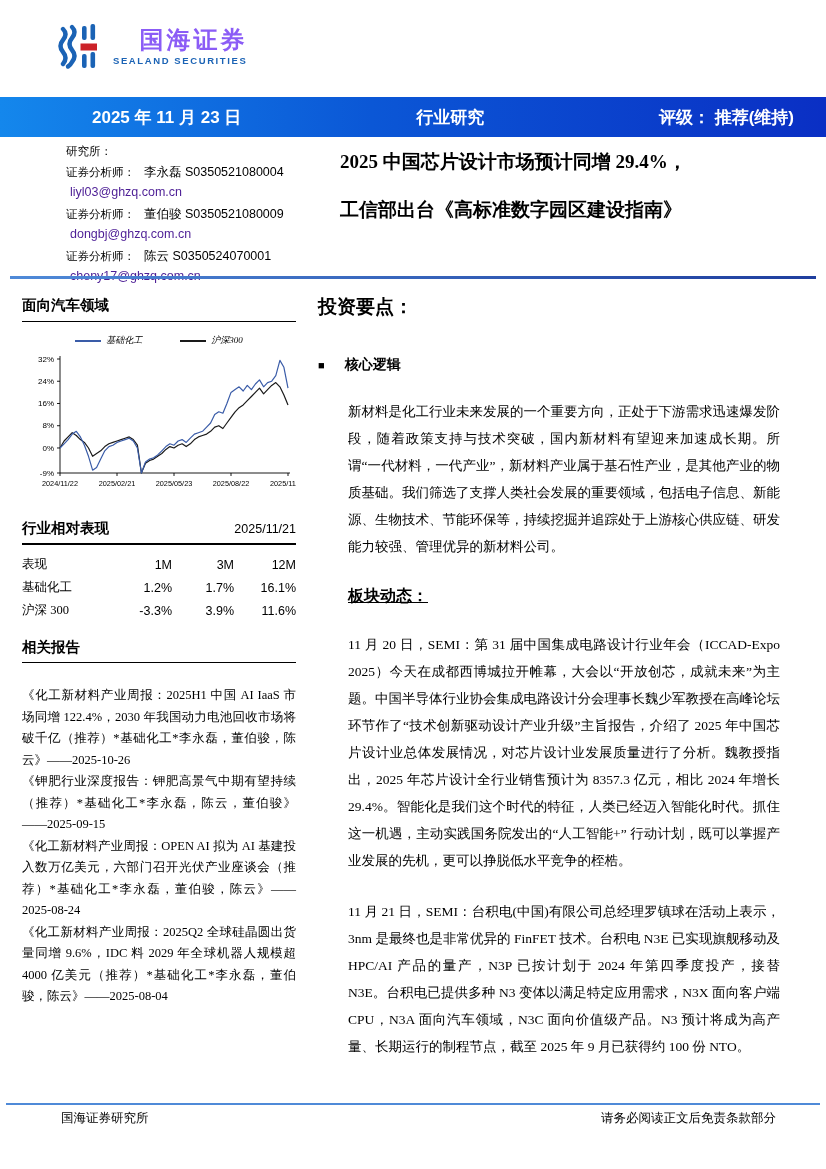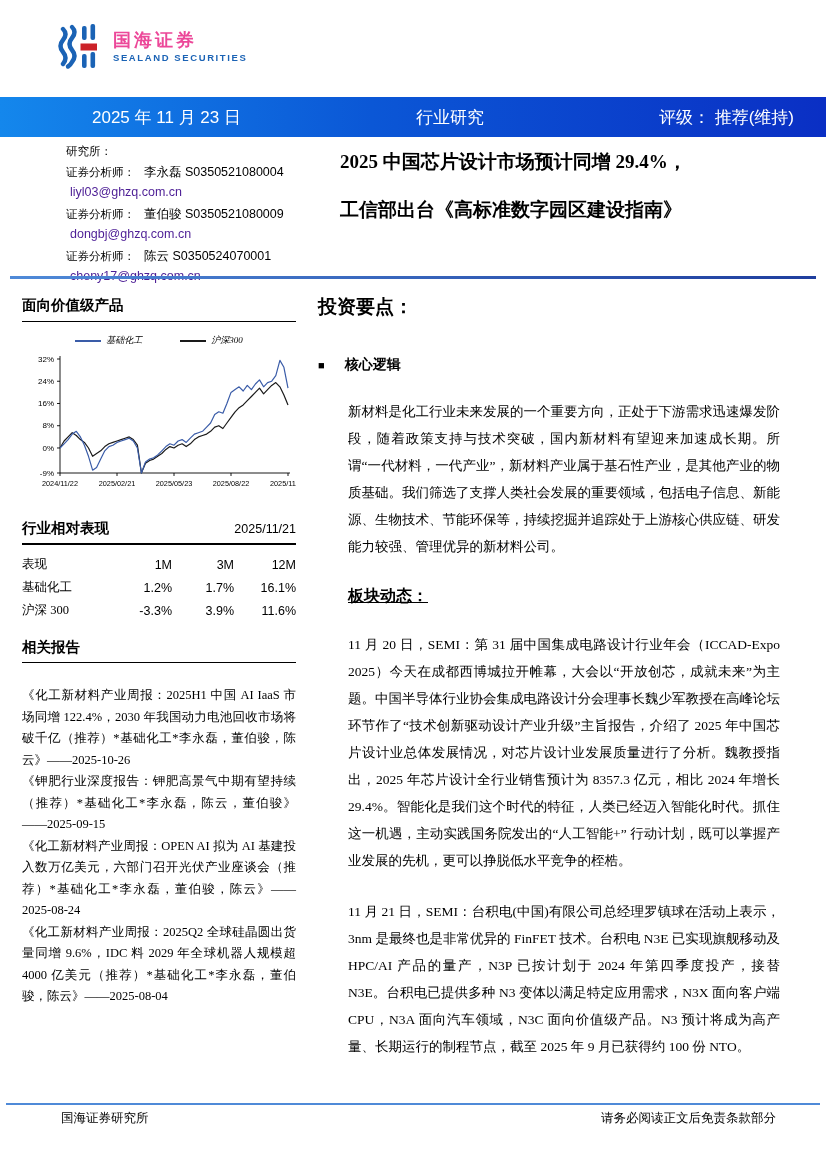--- a/index.html
+++ b/index.html
@@ -5,29 +5,29 @@
   * { margin:0; padding:0; box-sizing:border-box; }
   html,body { background:#e8e8e8; }
   .page {
     position:relative; width:826px; height:1169px; margin:0 auto;
     background:#ffffff; overflow:hidden;
     font-family:"Liberation Serif", serif; color:#000;
   }
   
   .logo { position:absolute; left:58px; top:22px; display:flex; align-items:center; gap:9px; }
   .logo-text { display:flex; flex-direction:column; line-height:1; }
-  .logo-cn { font-family:"Liberation Sans", sans-serif; font-weight:bold; font-size:18px; color:#ec4899; letter-spacing:3px; }
+  .logo-cn { font-family:"Liberation Sans", sans-serif; font-weight:bold; font-size:24px; color:#8b5cf6; letter-spacing:3px;text-align:right; }
   .logo-en { font-family:"Liberation Sans", sans-serif; font-weight:bold; font-size:9.5px; color:#1b63b5; letter-spacing:1.6px; margin-top:4px; }
   
   .banner {
     position:absolute; left:0; top:97px; width:826px; height:40px;
     background:linear-gradient(90deg,#1487ec 0%,#0b57d6 45%,#0a2fc4 100%);
     display:flex; align-items:center; justify-content:space-between;
     padding:0 32px 0 92px;
-    font-family:"Liberation Sans", sans-serif; font-weight:normal; color:#fff; font-size:17px;
+    font-family:"Liberation Sans", sans-serif; font-weight:bold; color:#fff; font-size:17px;
   }
   
   .analysts { position:absolute; left:22px; top:142px; width:290px; font-size:12px; line-height:18.5px; }
   .an-row { display:flex; margin-bottom:2px;margin-left:44px; }
   .an-role { width:78px; flex:none; font-size:11.5px; }
   .an-val { font-family:"Liberation Sans", serif; font-size:12.5px; }
   .an-email { margin-left:48px; font-family:"Liberation Sans", sans-serif; font-size:12.5px; color:#4c1d95; text-decoration:none; display:block; margin-bottom:3px; }
   
   .title { position:absolute; left:340px; top:150px; width:452px; font-weight:bold; font-size:19px; line-height:1.25; }
   .title .t-line { margin-bottom:24px; }
@@ -124,21 +124,21 @@
 
   <div class="title">
     <div class="t-line">2025 中国芯片设计市场预计同增 29.4%，</div>
     <div class="t-line">工信部出台《高标准数字园区建设指南》</div>
   </div>
 
   <div class="sep-main"></div>
 
   <div class="sidebar">
 
-    <div class="side-h">面向价值级产品</div>
+    <div class="side-h">面向汽车领域</div>
 
     <div class="legend">
       <span class="legend-item">
         <span class="legend-swatch" style="background: rgb(58, 92, 168);"></span>
         <span class="legend-label">基础化工</span>
       </span>
       <span class="legend-item">
         <span class="legend-swatch" style="background: rgb(26, 26, 26);"></span>
         <span class="legend-label">沪深300</span>
       </span>

